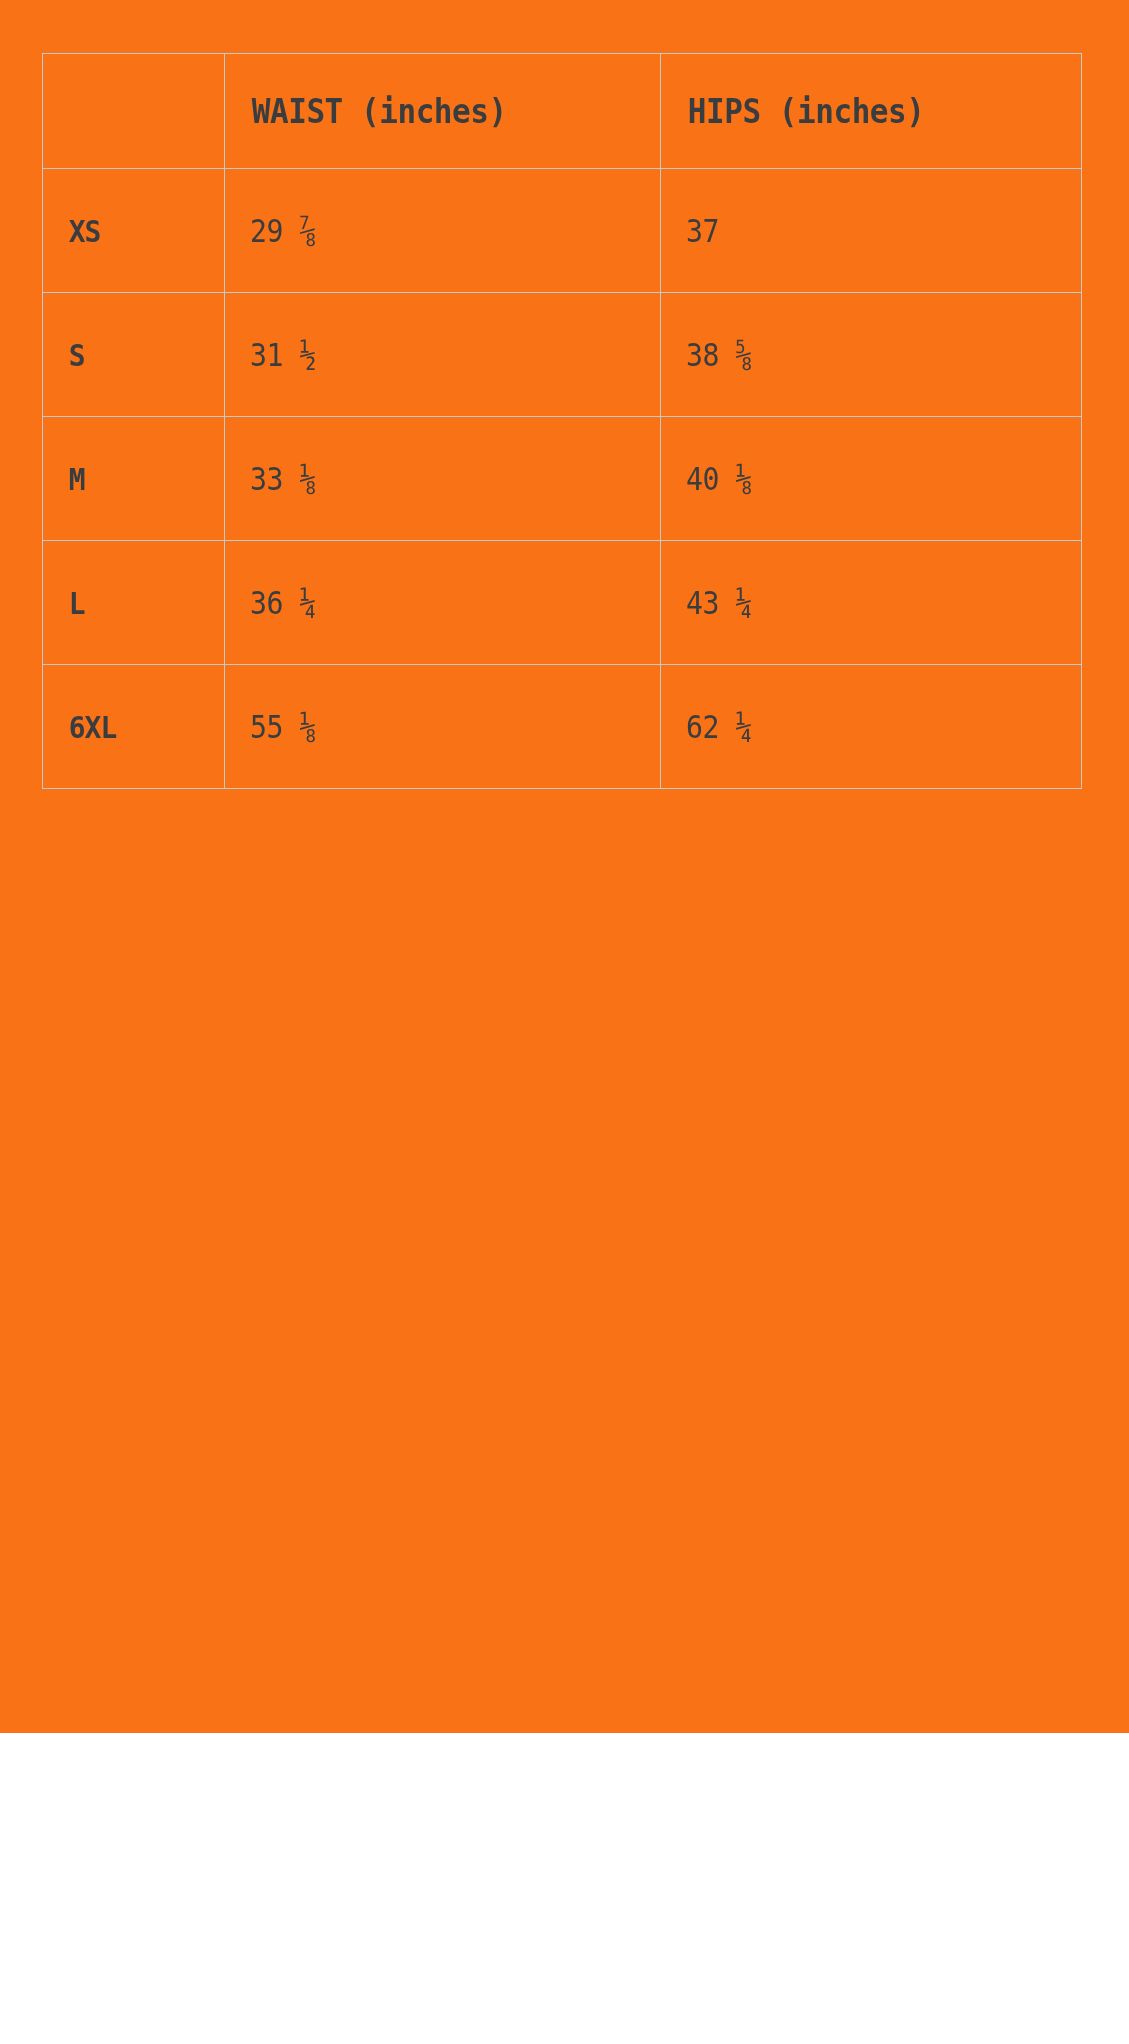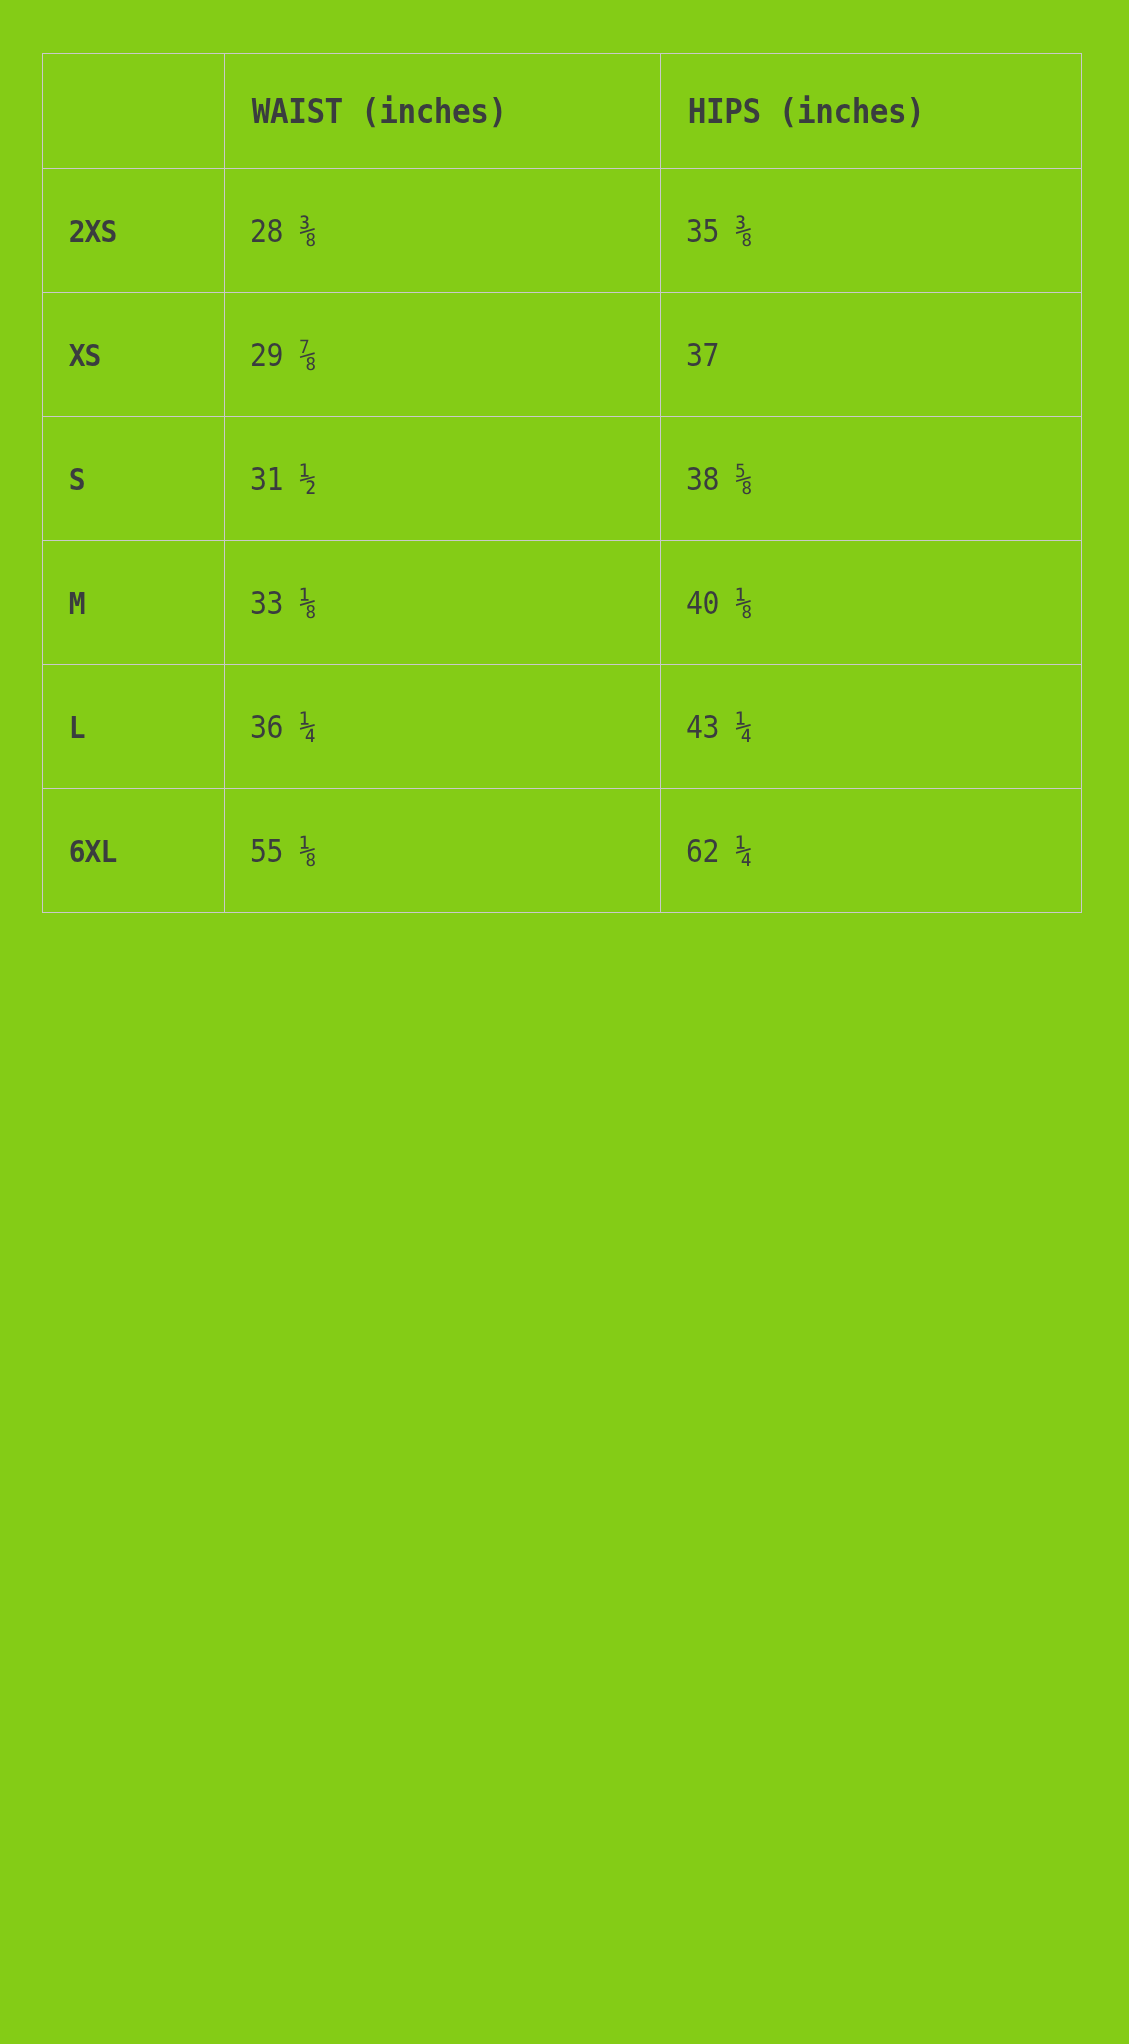--- a/index.html
+++ b/index.html
@@ -10,22 +10,22 @@
   body {
     width: 1129px;
     height: 2044px;
     font-family: "Liberation Sans", sans-serif;
     -webkit-font-smoothing: antialiased;
   }
 
   .page {
     position: relative;
     width: 1129px;
-    height: 2044px;
-    background: #84cc16;
+    height: 1733px;
+    background: #f97316;
     box-sizing: border-box;
   }
 
   .size-table {
     position: absolute;
     left: 42px;
     top: 53px;
     width: 1039px;
     border-collapse: collapse;
     table-layout: fixed;
@@ -99,25 +99,20 @@
     <thead>
       <tr>
         <th class="corner-cell"></th>
         <th>WAIST (inches)</th>
         <th>HIPS (inches)</th>
       </tr>
     </thead>
 
     <tbody>
 
-      <tr>
-        <th class="size-label">2XS</th>
-        <td class="measure">28 ⅜</td>
-        <td class="measure">35 ⅜</td>
-      </tr>
 
       <tr>
         <th class="size-label">XS</th>
         <td class="measure">29 ⅞</td>
         <td class="measure">37</td>
       </tr>
 
       <tr>
         <th class="size-label">S</th>
         <td class="measure">31 ½</td>

